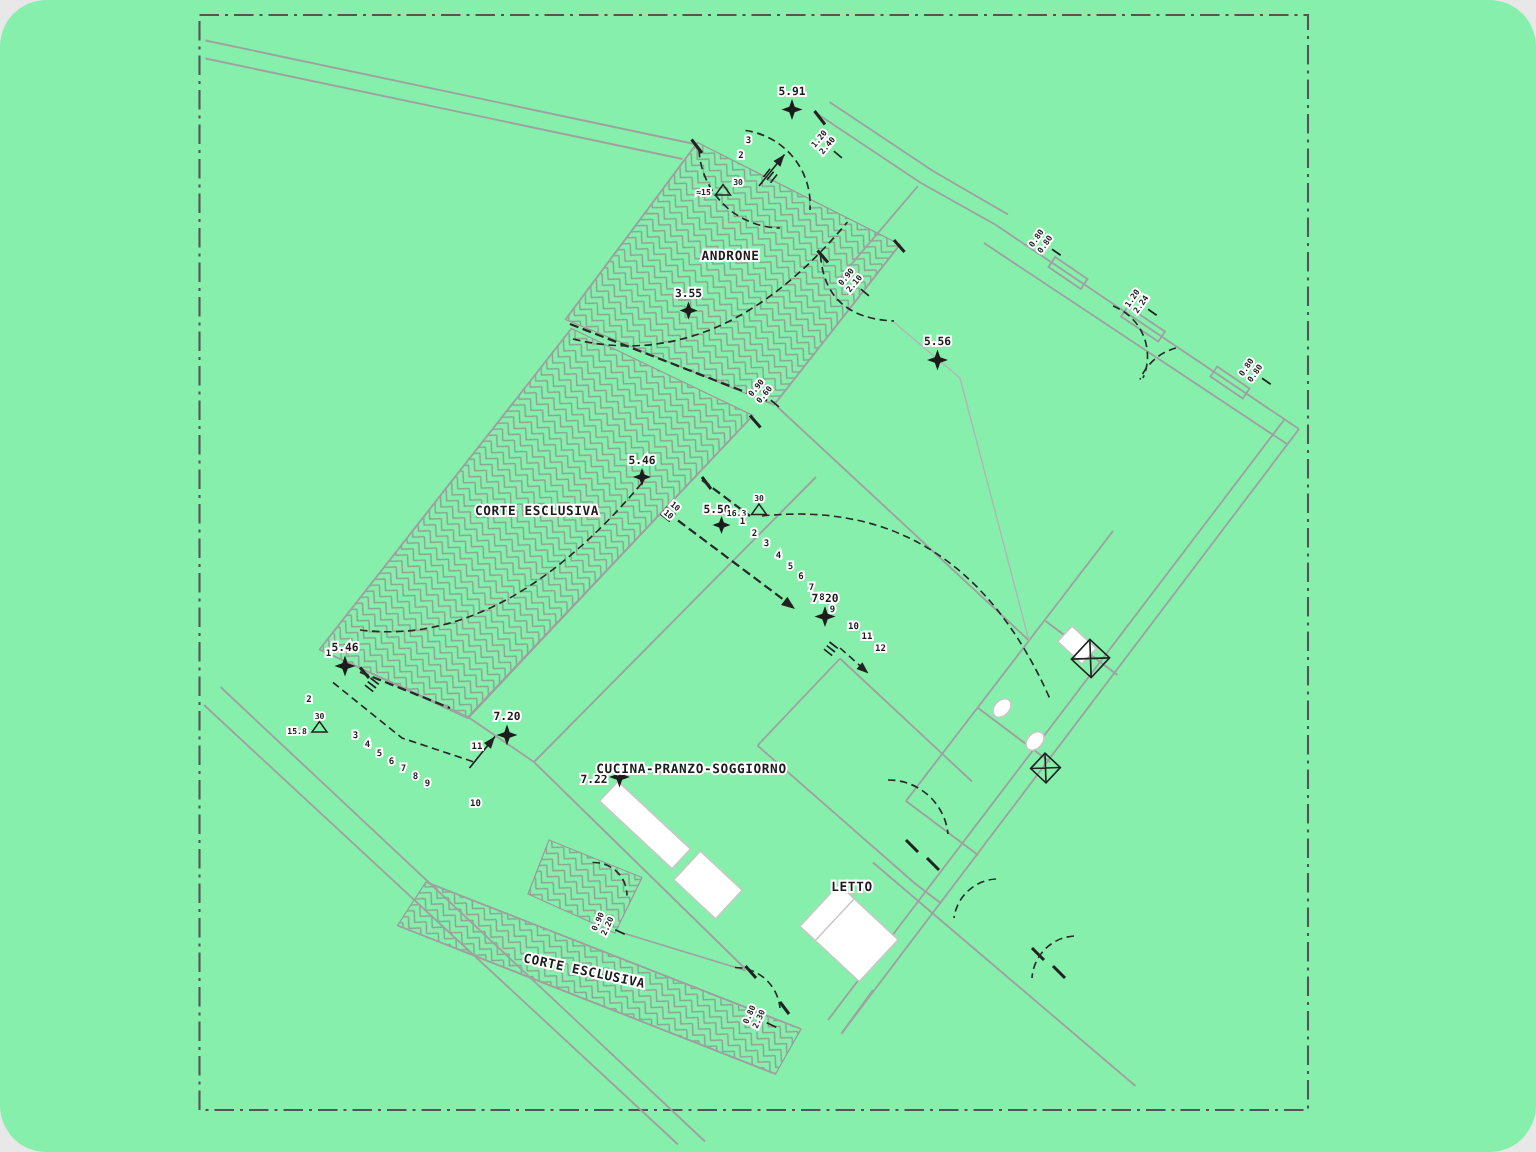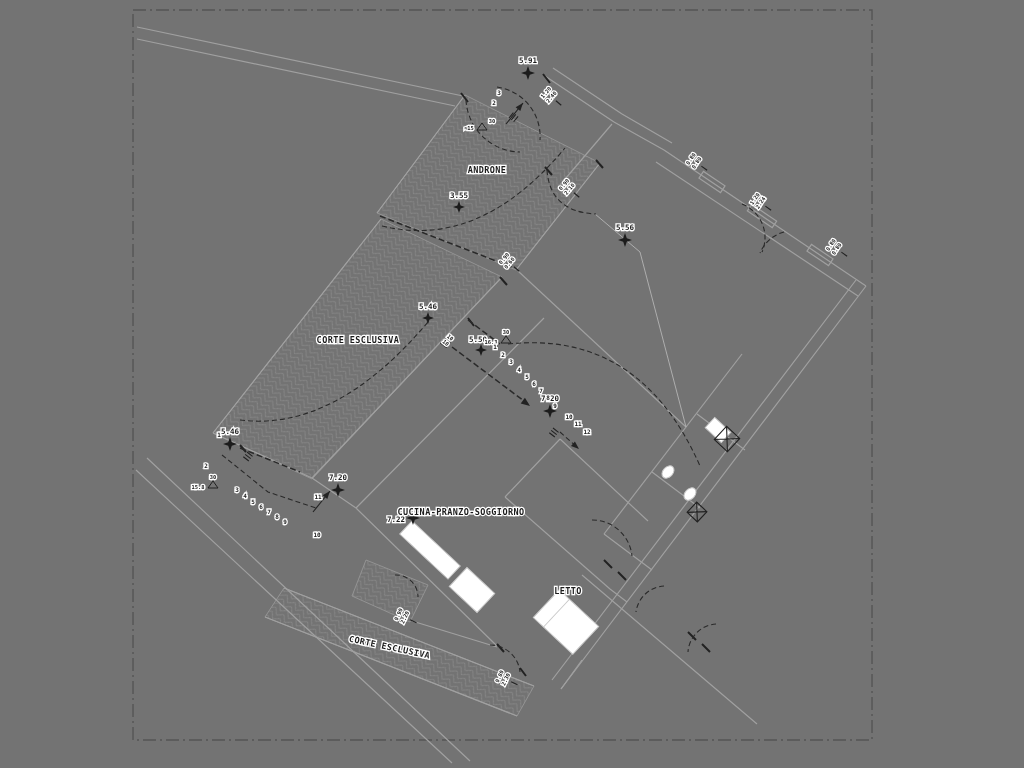--- a/index.html
+++ b/index.html
@@ -1,16 +1,16 @@
 <!DOCTYPE html>
 <html><head>
 <meta charset="utf-8">
 <style>
   html,body{margin:0;padding:0;background:#e8e8e8;}
-  #stage{position:relative;width:1024px;height:768px;background:#737373;overflow:hidden;}
+  #stage{position:relative;width:1024px;height:768px;background:#86efac;overflow:hidden;border-radius:31px;}
   svg{position:absolute;left:0;top:0;}
   .w  {stroke:#a0a0a0;stroke-width:1.2;fill:none;}
   .w2 {stroke:#b4b4b4;stroke-width:0.9;fill:none;}
   .k  {stroke:#222;stroke-width:2;fill:none;}
   .k1 {stroke:#222;stroke-width:1.1;fill:none;}
   .kd {stroke:#2a2a2a;stroke-width:1.1;fill:none;stroke-dasharray:5 3;}
   .kd2{stroke:#2a2a2a;stroke-width:1.5;fill:none;stroke-dasharray:6 3;}
   .f  {stroke:#c8c8c8;stroke-width:1;fill:#ffffff;}
   .bd {stroke:#555;stroke-width:1.4;fill:none;stroke-dasharray:13 4 2 4;}
   .t  {font-family:"DejaVu Sans Mono","Liberation Mono",monospace;font-weight:bold;fill:#1c1c1c;

